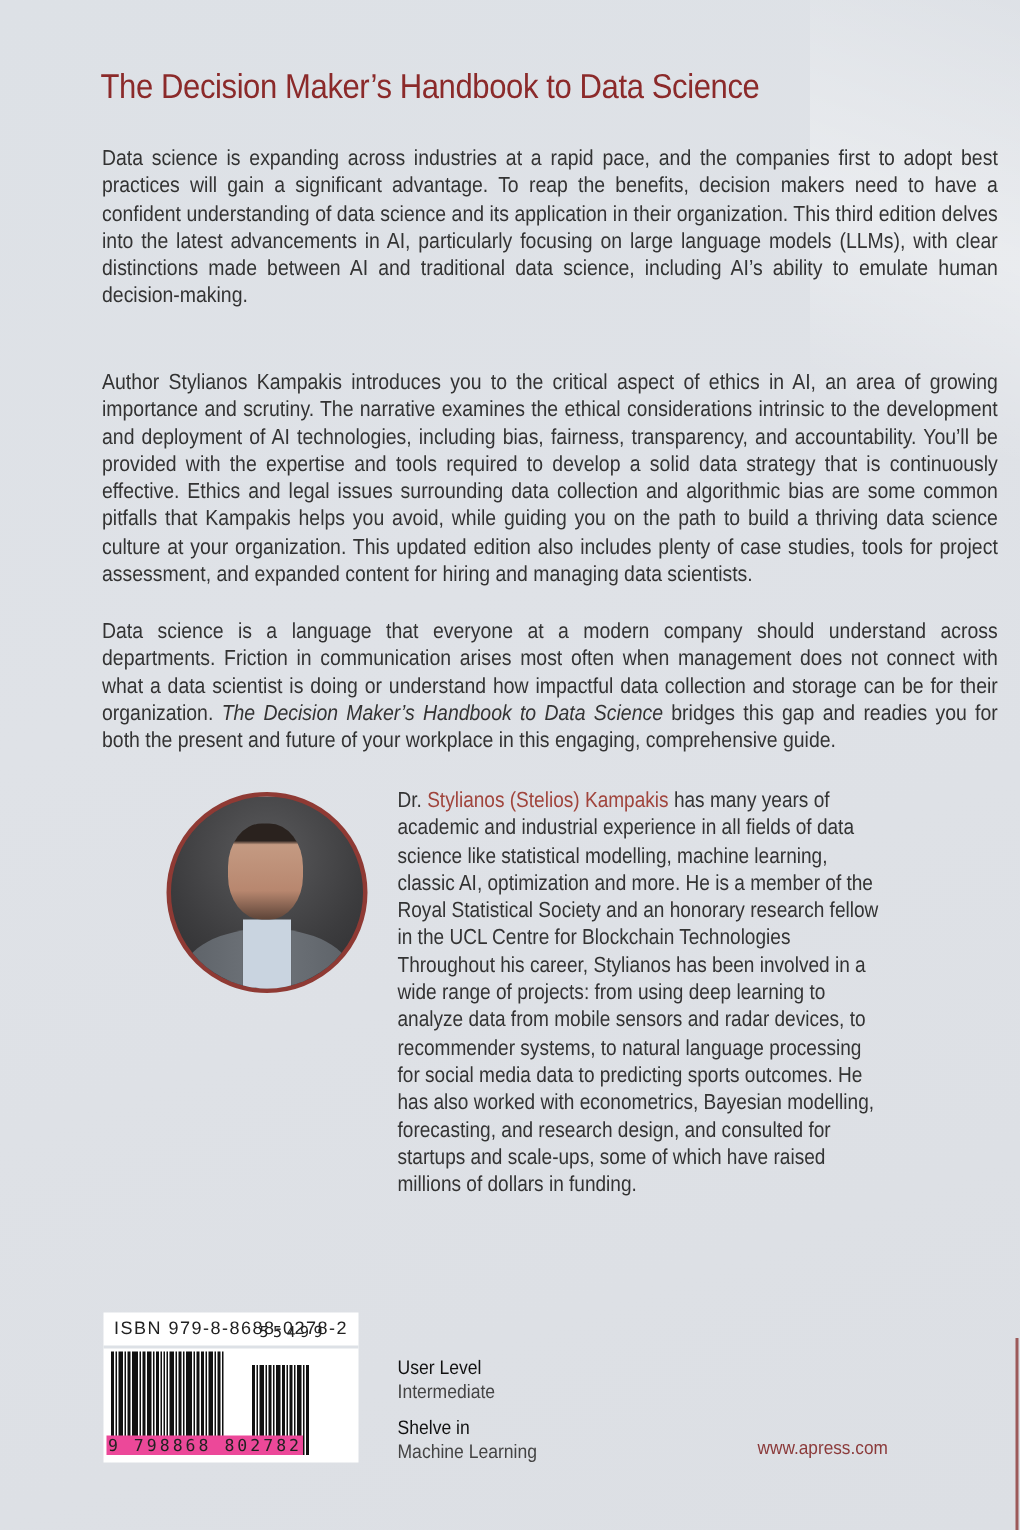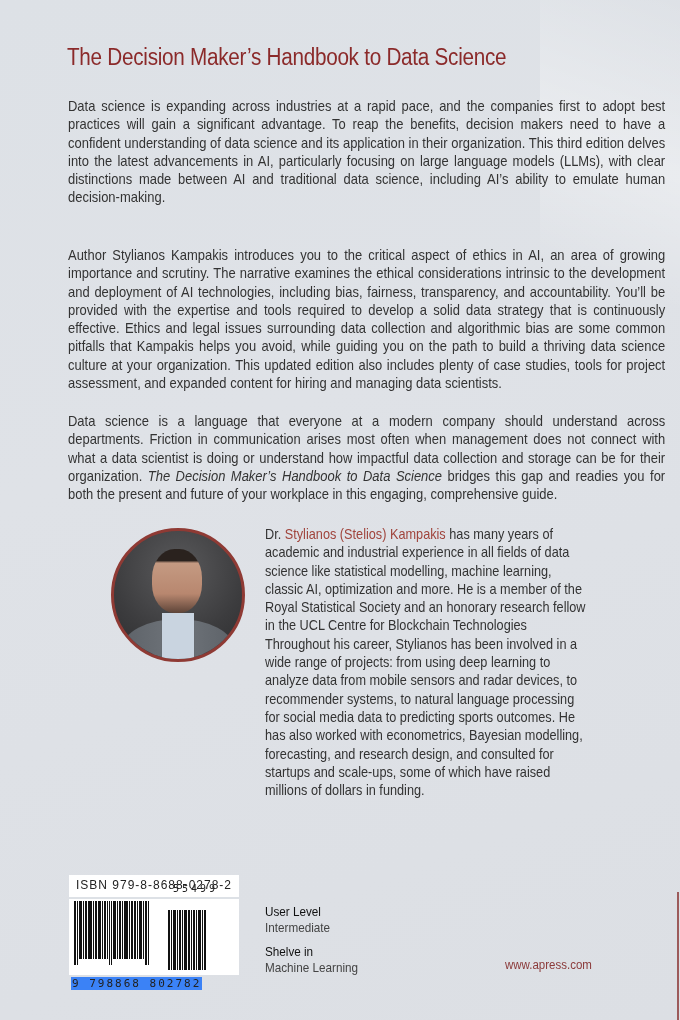--- a/index.html
+++ b/index.html
@@ -66,21 +66,21 @@
     }
     .isbn-sep { position: absolute; left: 0; top: 22px; width: 170px; height: 2px; background: #dde1e6; }
     .barcode {
       position: absolute; left: 6px; top: 26px; height: 70px; display: flex; align-items: flex-start;
     }
     .barcode span { display: block; background: #111; margin-right: 1px; }
     .barcode-main { left: 5px; }
     .barcode-addon { left: 99px; top: 35px; height: 60px; }
     .barcode-digits {
       position: absolute; left: 2px; top: 82px; font-size: 11px; letter-spacing: 2px;
-      color: #222; background: #3b82f6; padding: 0 1px; font-family: "DejaVu Sans Mono", monospace; margin-top: 20px;
+      color: #222; background: #ec4899; padding: 0 1px; font-family: "DejaVu Sans Mono", monospace;
     }
     .addon-digits {
       position: absolute; left: 104px; top: 8px; font-size: 10px; letter-spacing: 3px; color: #222;
       font-family: "DejaVu Sans Mono", monospace;
     }
     .meta {
       position: absolute; left: 265px; font-size: 13px; line-height: 16px;
       transform: scaleX(0.9); transform-origin: left top;
     }
     .meta .lbl { color: #111; }

